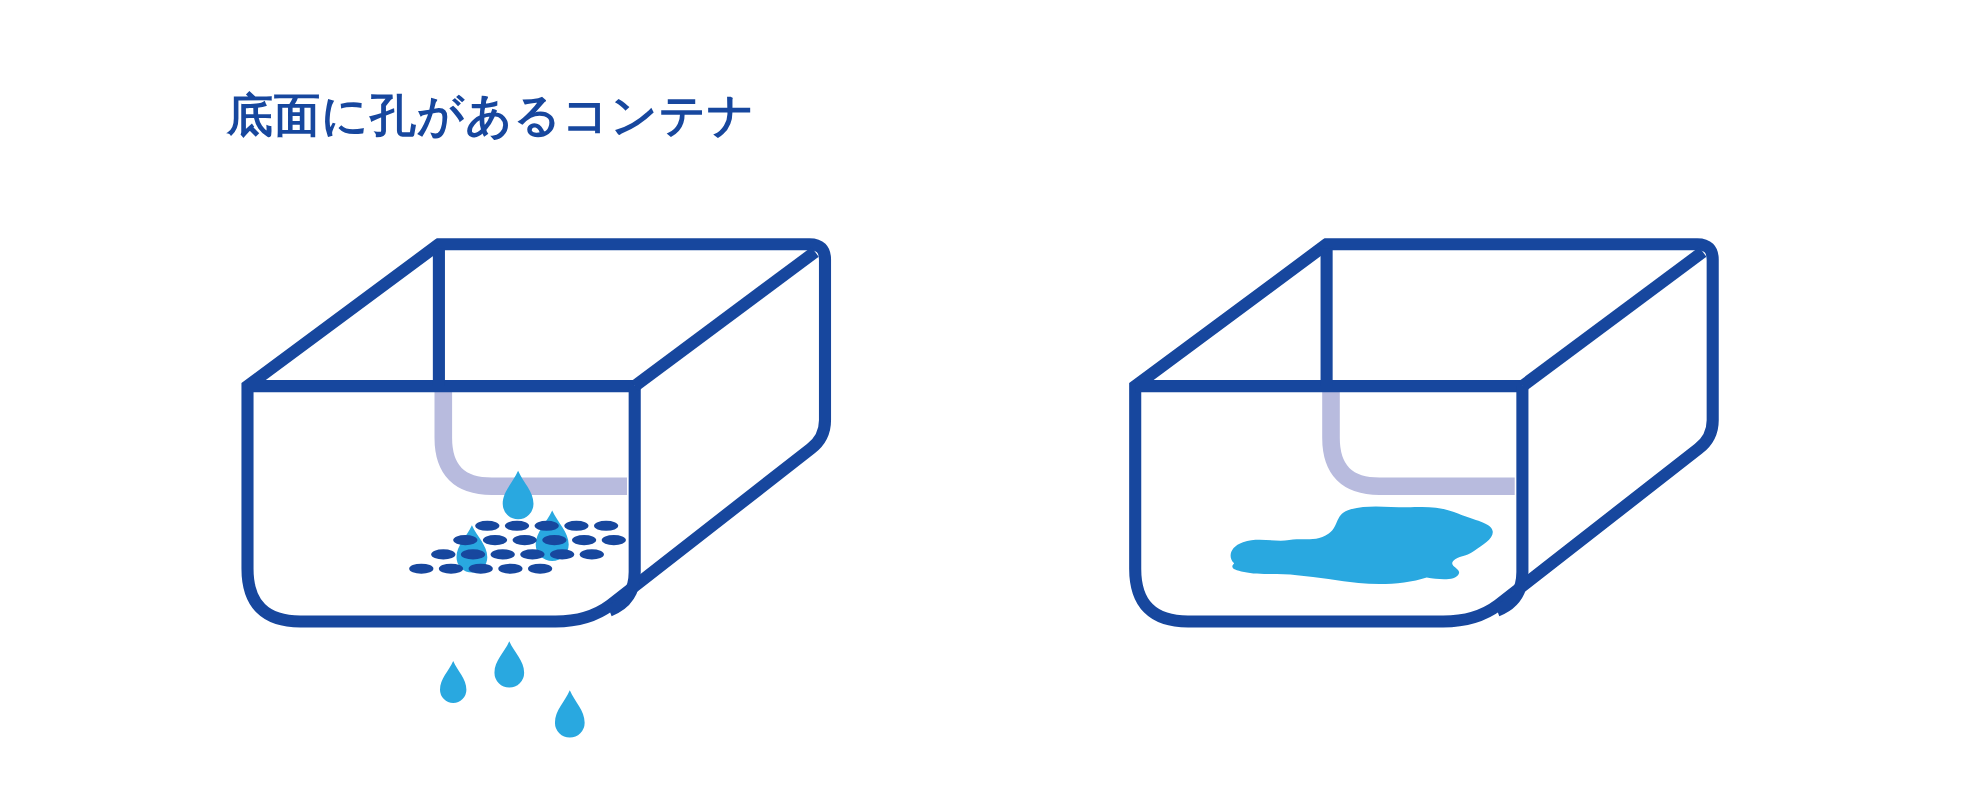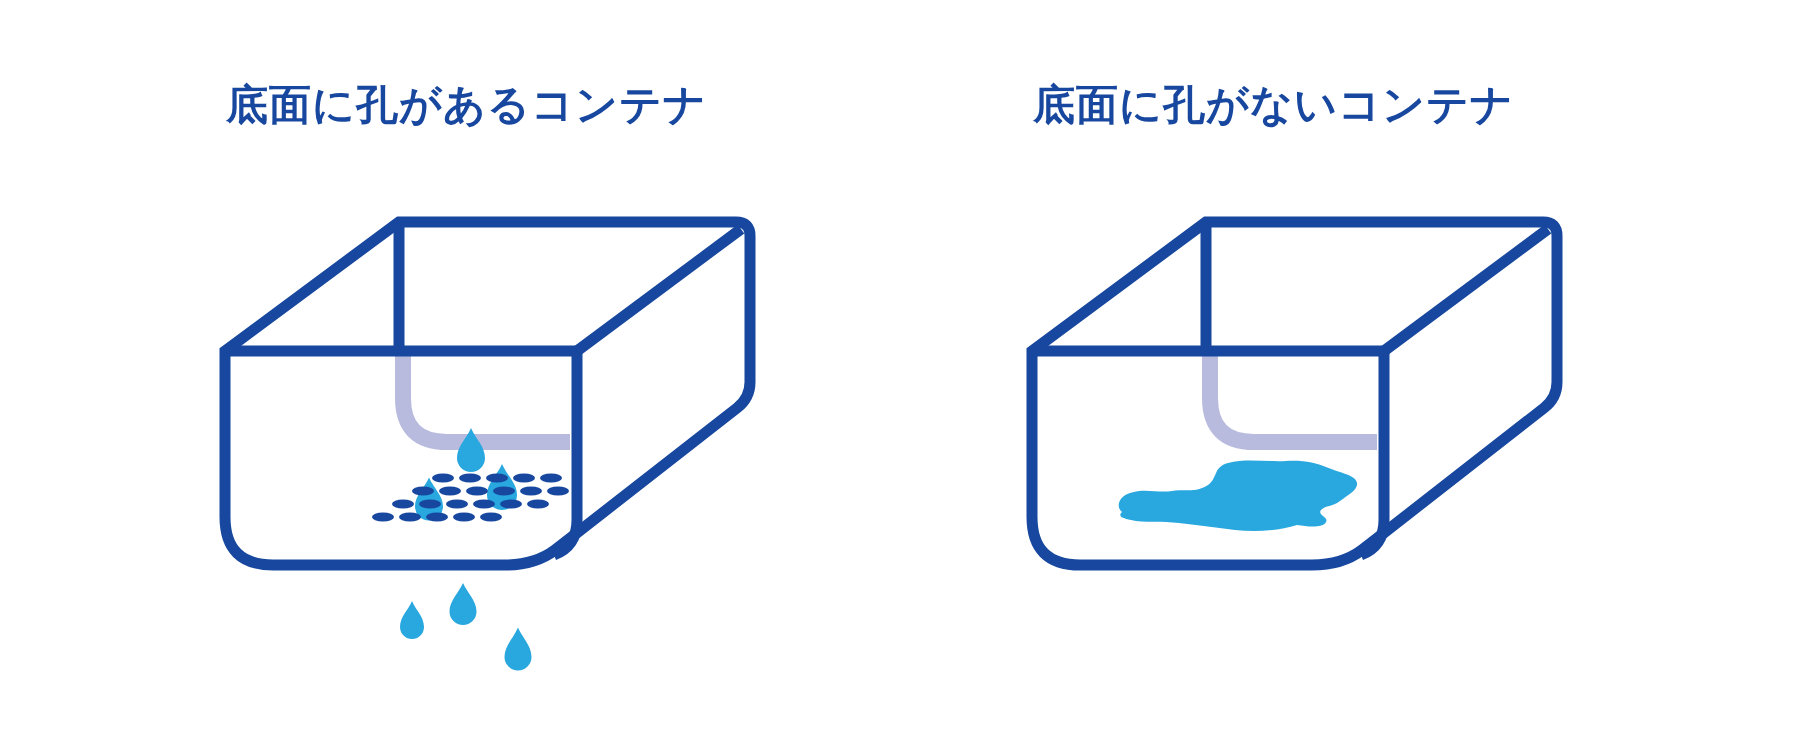--- a/index.html
+++ b/index.html
@@ -27,21 +27,20 @@
     top: 82px;
     left: 0;
     width: 100%;
     margin: 0;
     text-align: center;
     font-size: 42px;
     line-height: 1.1;
     font-weight: 700;
     letter-spacing: 1px;
     color: var(--outline, #17479E);
-    padding-left: 20px;
   }
   .panel-svg {
     position: absolute;
     left: 160px;
     top: 170px;
     width: 640px;
     height: 520px;
   }
 </style>
 </head>
@@ -103,21 +102,20 @@
           A 13.5,13.5 0 1 1 289.5,441.5
           C 289.5,430.64 298.41,423.5 303,413 Z" fill="#29A8E0"></path>
       <path d="M 358,457.5
           C 362.59,468.25 371.5,475.56 371.5,487
           A 13.5,13.5 0 1 1 344.5,487
           C 344.5,475.56 353.41,468.25 358,457.5 Z" fill="#29A8E0"></path>
     </svg>
 </div>
 
 <div class="panel panel-right">
-  <h2 class="panel-title">底面に孔がないコンテナ</h2>
   <svg class="panel-svg" viewBox="0 0 640 520">
       <path d="M243,183 L243,228 Q243,272 287,272 L410,272" fill="none" stroke="#B8BBDE" stroke-width="16"></path>
       <path d="M 155,342 C 149,337 151,327 163,323 C 177,318 191,323 205,321 C 219,319 229,323 241,315 C 251,308 246,297 261,293 C 279,288 299,292 319,291 C 337,290 349,293 359,297 C 373,303 389,305 390,313 C 391,320 381,325 373,331 C 365,337 359,335 354,340 C 350,345 362,347 359,352 C 356,358 342,357 330,355 C 312,361 288,362 268,360 C 250,358 232,355 212,353 C 196,351 176,353 164,350 C 154,348 151,346 155,342 Z" fill="#29A8E0"></path>
       <g fill="none" stroke="#17479E" stroke-width="11" stroke-linejoin="miter">
         <path d="M239,52 L65,181 L65,347 Q65,395 113,395 L345,395 Q375,395 395,380 L577,238 Q590,228 590,212 L590,66 Q590,52 576,52 Z"></path>
         <path d="M65,181 L417,181"></path>
         <path d="M239,56 L239,181"></path>
         <path d="M417,181 L417,350 Q417,376 394,385"></path>
         <path d="M417,181 L581,59"></path>
       </g>

